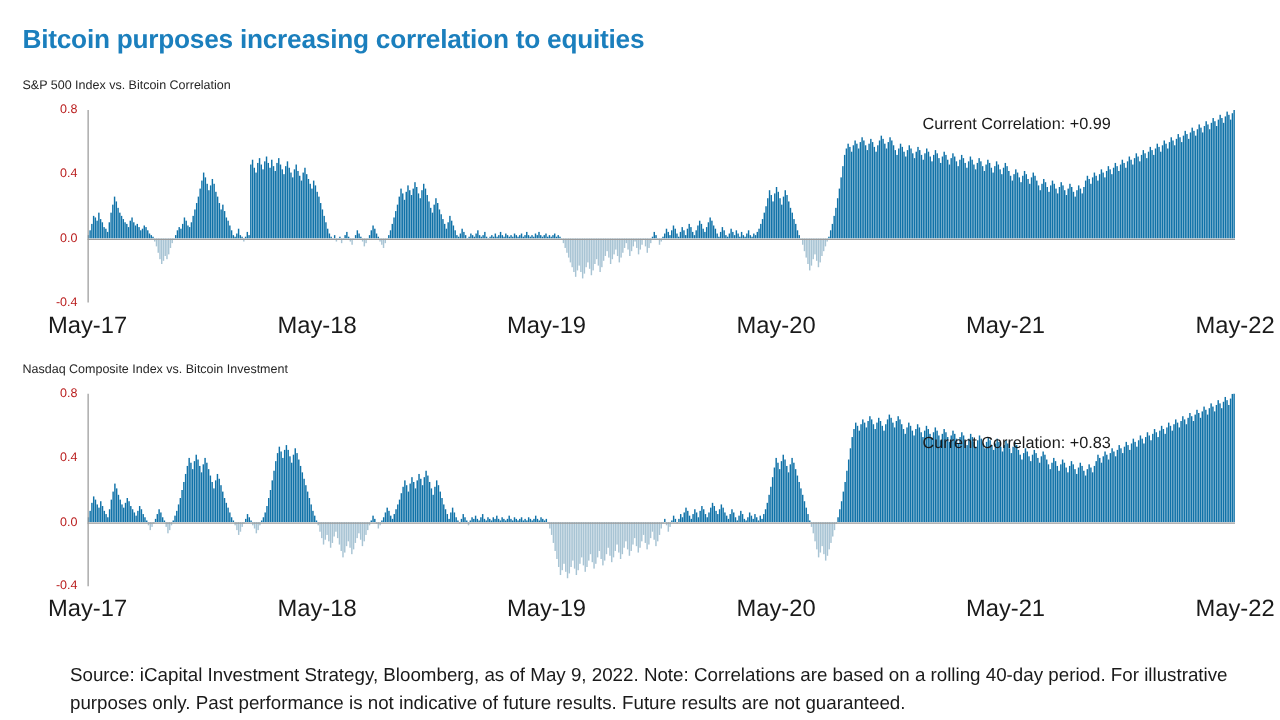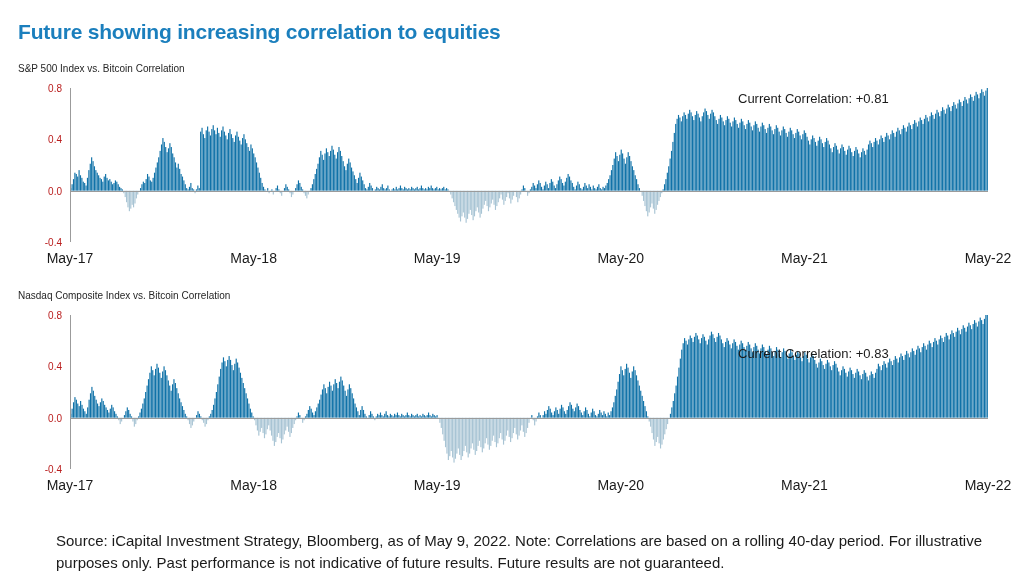--- a/index.html
+++ b/index.html
@@ -56,21 +56,21 @@
     position: absolute;
     font-size: 10px;
     color: #b91c1c;
     text-align: right;
     width: 48px;
     transform: translateY(-50%);
     white-space: nowrap;
   }
   .xtick {
     position: absolute;
-    font-size: 14px;
+    font-size: 19px;
     color: #1a1a1a;
     transform: translateX(-50%);
     white-space: nowrap;
   }
   .annotation {
     position: absolute;
     font-size: 13px;
     color: #1a1a1a;
     white-space: nowrap;
   }
@@ -89,21 +89,21 @@
     line-height: 1.45;
     color: #1a1a1a;
     margin-left: 38px;
   }
 </style>
 </head>
 <body>
 
 <div class="slide">
 
-  <div class="main-title">Future showing increasing correlation to equities</div>
+  <div class="main-title">Bitcoin purposes increasing correlation to equities</div>
 
   <div class="panel" id="panel-0" style="top:0;">
     <div class="panel-subtitle" style="left:18px; top:63px;">S&amp;P 500 Index vs. Bitcoin Correlation</div>
     <div class="plot-wrap" id="plot-0" style="left:70px; top:88px; width:918px; height:154px;">
         <svg width="918" height="154" class="bars-svg">
           <rect x="0.13" y="100.10" width="1.15" height="2.57" fill="#1072a8"></rect>
           <rect x="1.52" y="96.25" width="1.15" height="6.42" fill="#1072a8"></rect>
           <rect x="2.92" y="91.12" width="1.15" height="11.55" fill="#1072a8"></rect>
           <rect x="4.32" y="84.70" width="1.15" height="17.97" fill="#1072a8"></rect>
           <rect x="5.71" y="85.98" width="1.15" height="16.68" fill="#1072a8"></rect>
@@ -766,25 +766,25 @@
         <div class="ytick" style="left: -56px; top: 51.3333px;">0.4</div>
         <div class="ytick" style="left: -56px; top: 102.667px;">0.0</div>
         <div class="ytick" style="left: -56px; top: 154px;">-0.4</div>
         <div class="xtick" style="left: 0px; top: 162px;">May-17</div>
         <div class="xtick" style="left: 183.6px; top: 162px;">May-18</div>
         <div class="xtick" style="left: 367.2px; top: 162px;">May-19</div>
         <div class="xtick" style="left: 550.8px; top: 162px;">May-20</div>
         <div class="xtick" style="left: 734.4px; top: 162px;">May-21</div>
         <div class="xtick" style="left: 918px; top: 162px;">May-22</div>
       </div>
-    <div class="annotation" style="left:738px; top:91px;">Current Correlation: +0.81</div>
+    <div class="annotation" style="left:738px; top:91px;">Current Correlation: +0.99</div>
   </div>
 
   <div class="panel" id="panel-1" style="top:0;">
-    <div class="panel-subtitle" style="left:18px; top:290px;">Nasdaq Composite Index vs. Bitcoin Correlation</div>
+    <div class="panel-subtitle" style="left:18px; top:290px;">Nasdaq Composite Index vs. Bitcoin Investment</div>
     <div class="plot-wrap" id="plot-1" style="left:70px; top:315px; width:918px; height:154px;">
         <svg width="918" height="154" class="bars-svg">
           <rect x="0.13" y="98.82" width="1.16" height="3.85" fill="#1072a8"></rect>
           <rect x="1.54" y="93.68" width="1.16" height="8.98" fill="#1072a8"></rect>
           <rect x="2.96" y="87.27" width="1.16" height="15.40" fill="#1072a8"></rect>
           <rect x="4.37" y="82.13" width="1.16" height="20.53" fill="#1072a8"></rect>
           <rect x="5.79" y="84.70" width="1.16" height="17.97" fill="#1072a8"></rect>
           <rect x="7.20" y="88.55" width="1.16" height="14.12" fill="#1072a8"></rect>
           <rect x="8.61" y="91.12" width="1.16" height="11.55" fill="#1072a8"></rect>
           <rect x="10.03" y="85.98" width="1.16" height="16.68" fill="#1072a8"></rect>

